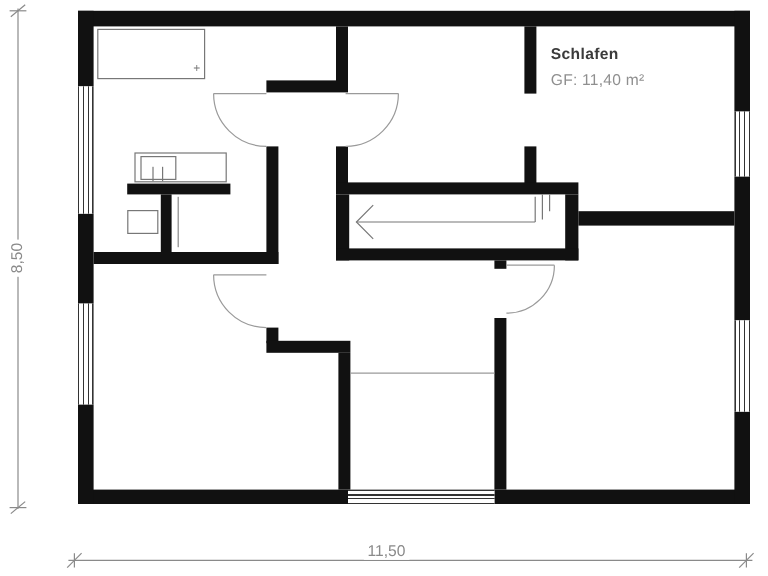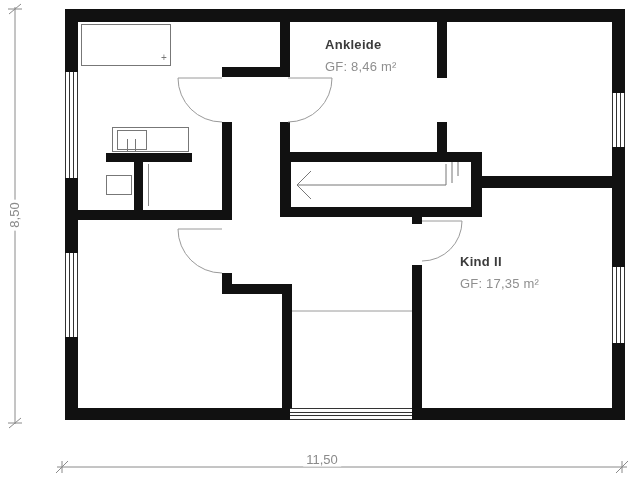--- a/index.html
+++ b/index.html
@@ -96,25 +96,21 @@
       <path d="M 8 423 L 22 423"></path>
       <path d="M 9 428 L 21 418"></path>
       <path d="M 57 467 L 627 467"></path>
       <path d="M 62 473 L 62 461"></path>
       <path d="M 56 473 L 68 461"></path>
       <path d="M 622 473 L 622 461"></path>
       <path d="M 616 473 L 628 461"></path>
     </g>
   </svg>
 
-  <div class="room-label" style="left:325px;top:37px">
-    <div class="room-name">Ankleide</div>
-    <div class="room-area">GF: 8,46 m²</div>
-  </div>
-  <div class="room-label" style="left:460px;top:254px">
-    <div class="room-name">Kind II</div>
-    <div class="room-area">GF: 17,35 m²</div>
+  <div class="room-label" style="left:459px;top:37px">
+    <div class="room-name">Schlafen</div>
+    <div class="room-area">GF: 11,40 m²</div>
   </div>
 
   <div class="dim-label dim-v" style="left:14px;top:215px">8,50</div>
   <div class="dim-label dim-h" style="left:322px;top:459px">11,50</div>
 
 </div>
 
 </body></html>

